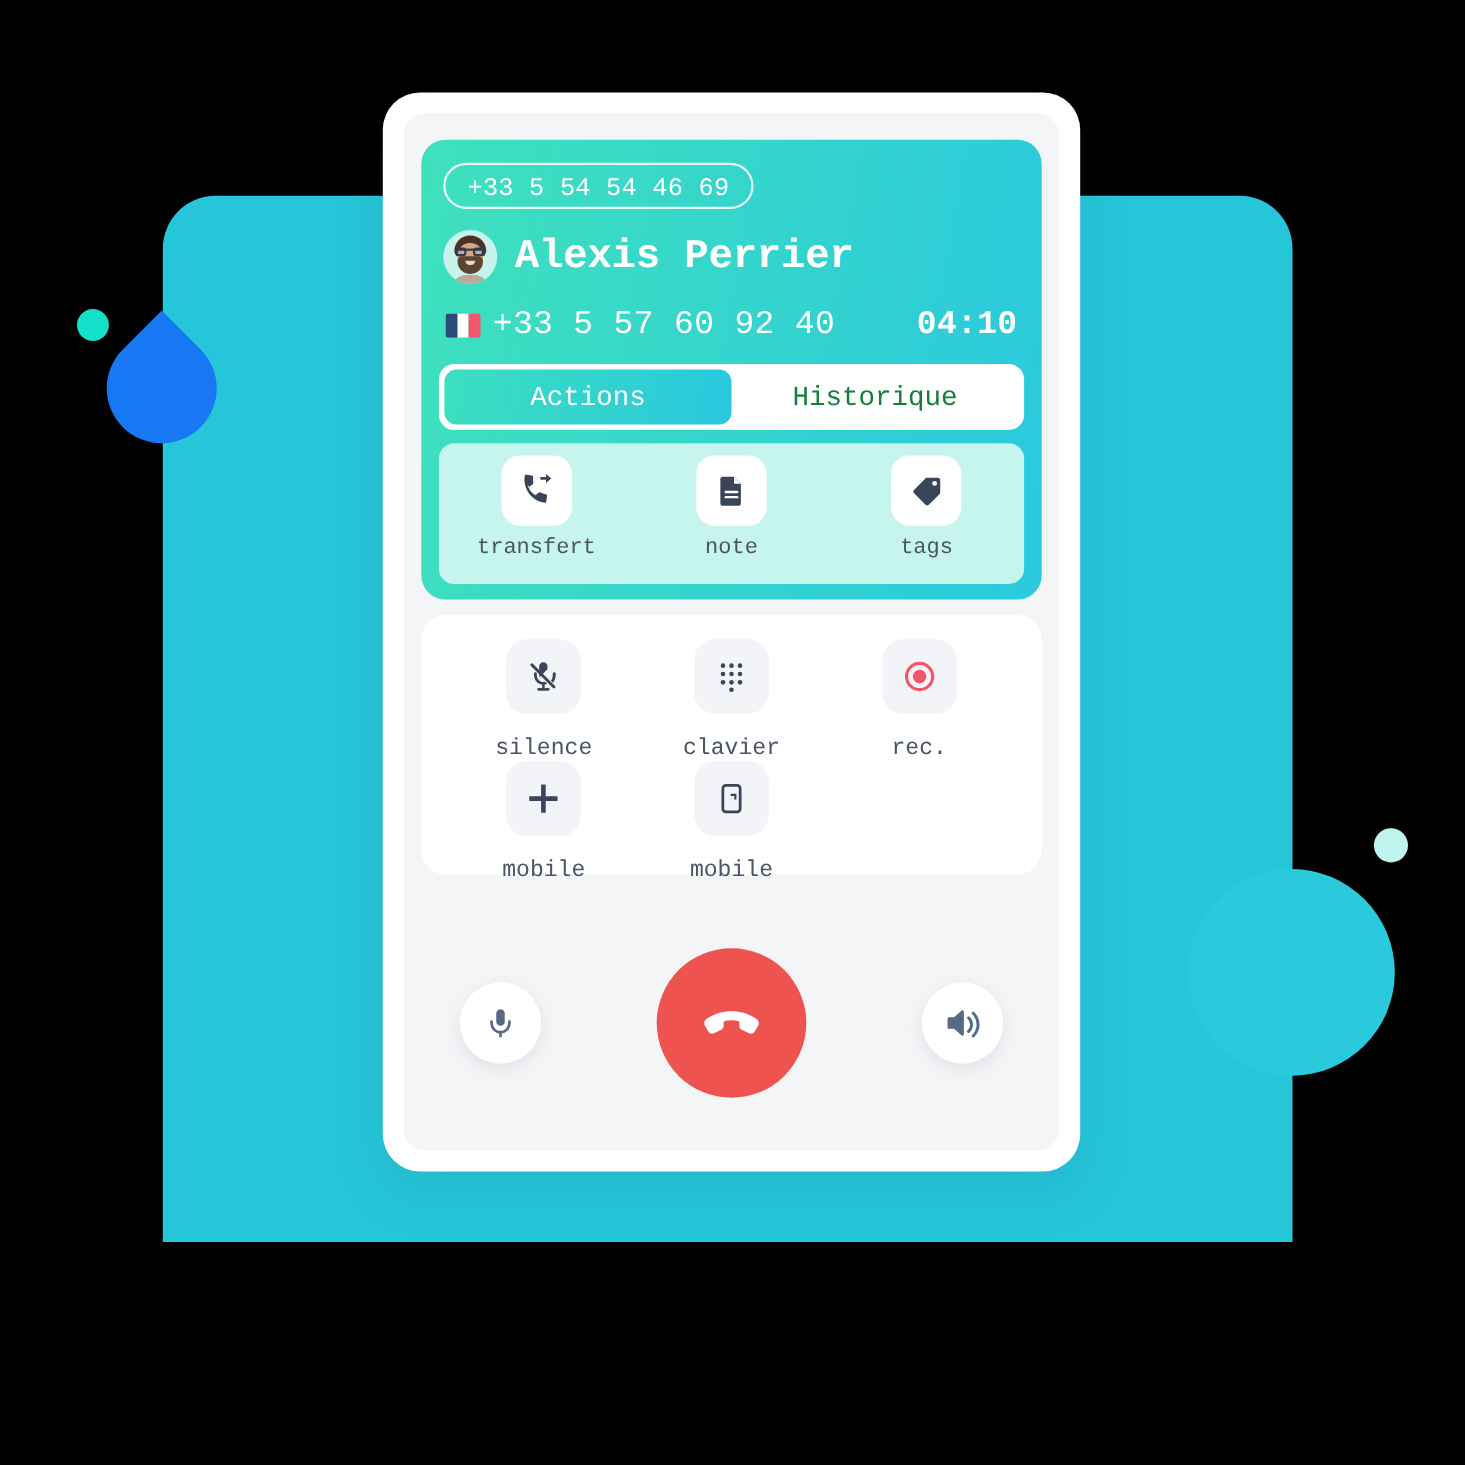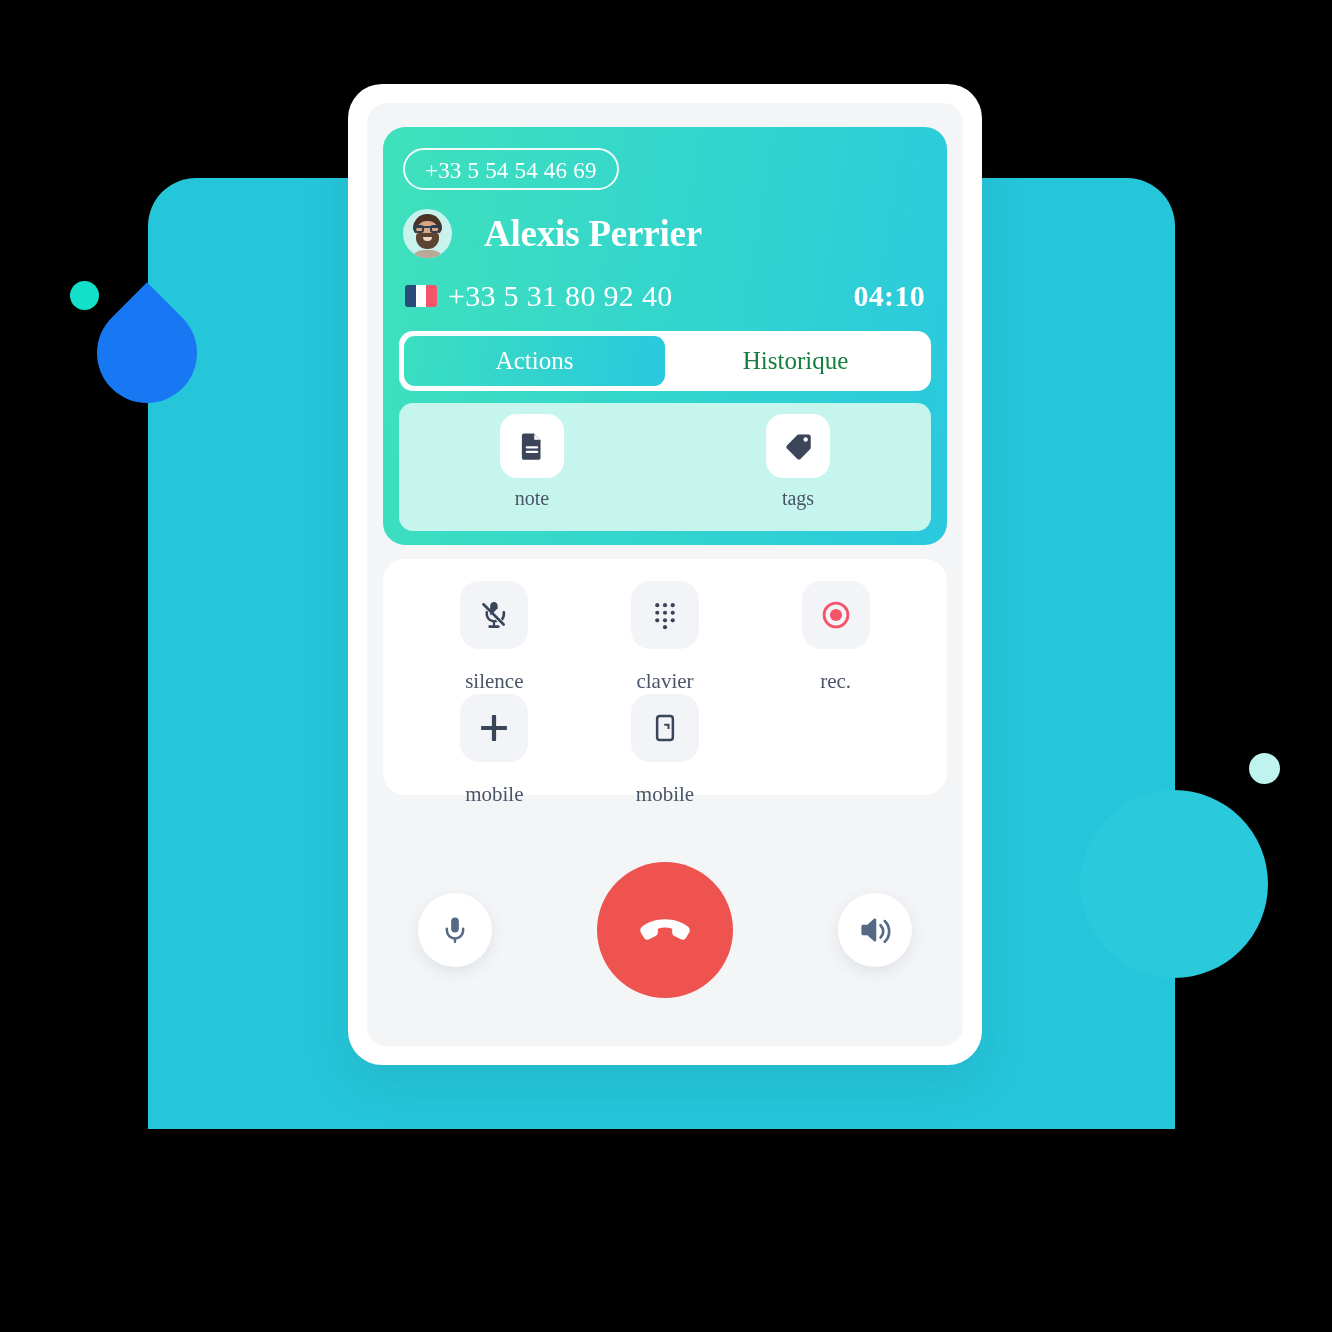--- a/index.html
+++ b/index.html
@@ -5,21 +5,21 @@
   html, body {
     margin: 0;
     padding: 0;
     background: #000;
   }
   #stage {
     position: relative;
     width: 1332px;
     height: 1129px;
     overflow: hidden;
-    font-family: Liberation Serif, serif;
+    font-family: Liberation Mono, monospace;
     background: transparent;
   }
 
   
   .bg-panel {
     position: absolute;
     left: 148px;
     top: 178px;
     width: 1027px;
     height: 1036px;
@@ -120,21 +120,21 @@
     letter-spacing: 0.2px;
     box-sizing: border-box;
     white-space: nowrap;
   }
   .contact-row {
     position: absolute;
     left: 20px;
     top: 82px;
     display: flex;
     align-items: center;
-    gap: 32px;
+    gap: 16px;
   }
   .avatar {
     width: 49px;
     height: 49px;
     border-radius: 50%;
     background: #C8F2EC;
     position: relative;
     overflow: hidden;
     flex: none;
   }
@@ -410,32 +410,42 @@
       <div class="contact-name">Alexis Perrier</div>
     </div>
 
     <div class="number-row">
       <div class="num-left">
         <span class="flag">
           <i class="b"></i>
             <i class="w"></i>
             <i class="r"></i>
         </span>
-        <span class="num-text">+33 5 31 80 92 40</span>
+        <span class="num-text">+33 5 57 60 92 40</span>
       </div>
       <div class="timer">04:10</div>
     </div>
 
     <div class="tabs-wrap">
       <div class="tab active">Actions</div>
       <div class="tab">Historique</div>
     </div>
 
     <div class="actions-strip">
 
+      <div class="action-item">
+        <div class="action-tile">
+          <svg class="ico" width="34" height="34" viewBox="0 0 24 24">
+            <path fill="#3B4559" d="M5.6 9.2c1.2 2.6 3.3 4.7 5.9 5.9l2-2c.3-.3.7-.4 1-.2 1.1.4 2.3.6 3.5.6.6 0 1 .4 1 1V18c0 .6-.4 1-1 1C9.8 19 3 12.2 3 3.9c0-.6.4-1 1-1h3.5c.6 0 1 .4 1 1 0 1.2.2 2.4.6 3.5.1.3 0 .7-.2 1l-2 1.8z" transform="rotate(8 12 12)"></path>
+            <path fill="#3B4559" d="M14.3 3.2h5.9v1.9h-5.9z"></path>
+            <path fill="#3B4559" d="M17.9 1.3l3.4 2.9-3.4 2.9z"></path>
+          </svg>
+        </div>
+        <div class="action-label">transfert</div>
+      </div>
 
 
       <div class="action-item">
         <div class="action-tile">
           <svg class="ico" width="32" height="32" viewBox="0 0 24 24">
             <path fill="#3B4559" d="M6 2.6h7.4l5 5v13.2c0 .9-.7 1.6-1.6 1.6H6c-.9 0-1.6-.7-1.6-1.6V4.2c0-.9.7-1.6 1.6-1.6z"></path>
             <path fill="#FFFFFF" d="M13.7 3.1v4.3h4.3z"></path>
             <rect x="7.3" y="12.1" width="9.4" height="1.7" rx="0.8" fill="#FFFFFF"></rect>
             <rect x="7.3" y="15.6" width="9.4" height="1.7" rx="0.8" fill="#FFFFFF"></rect>
           </svg>

